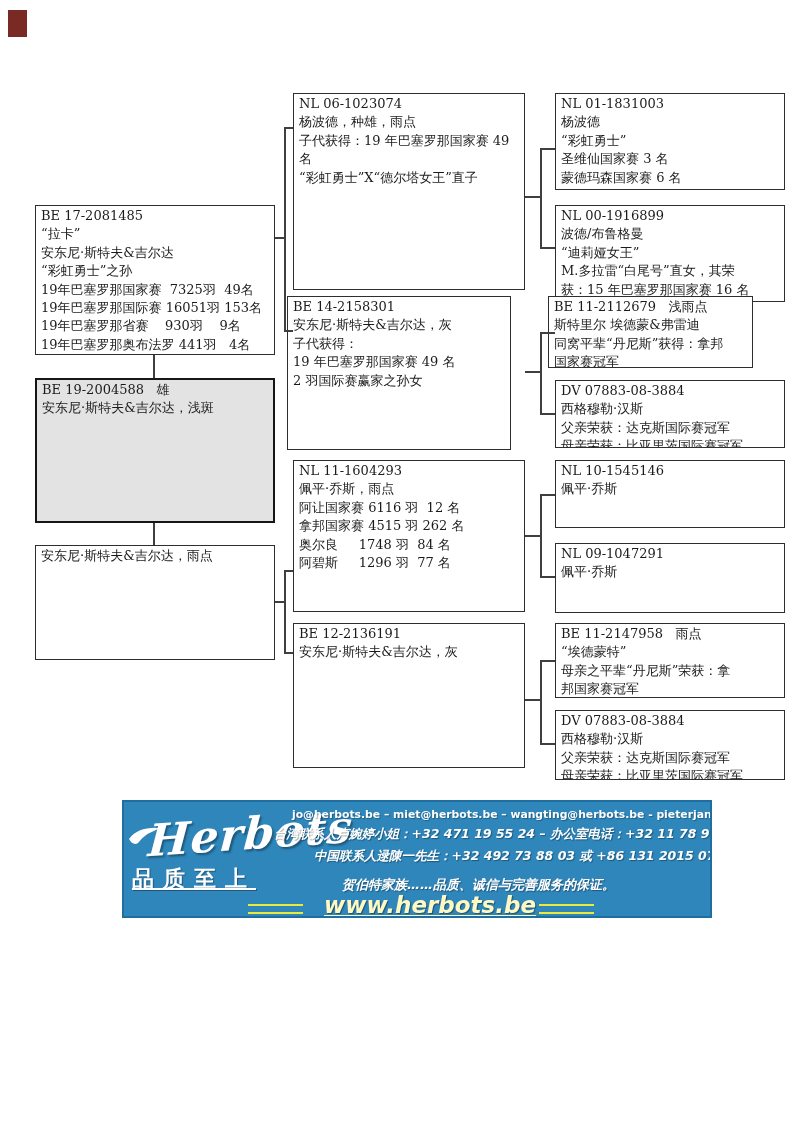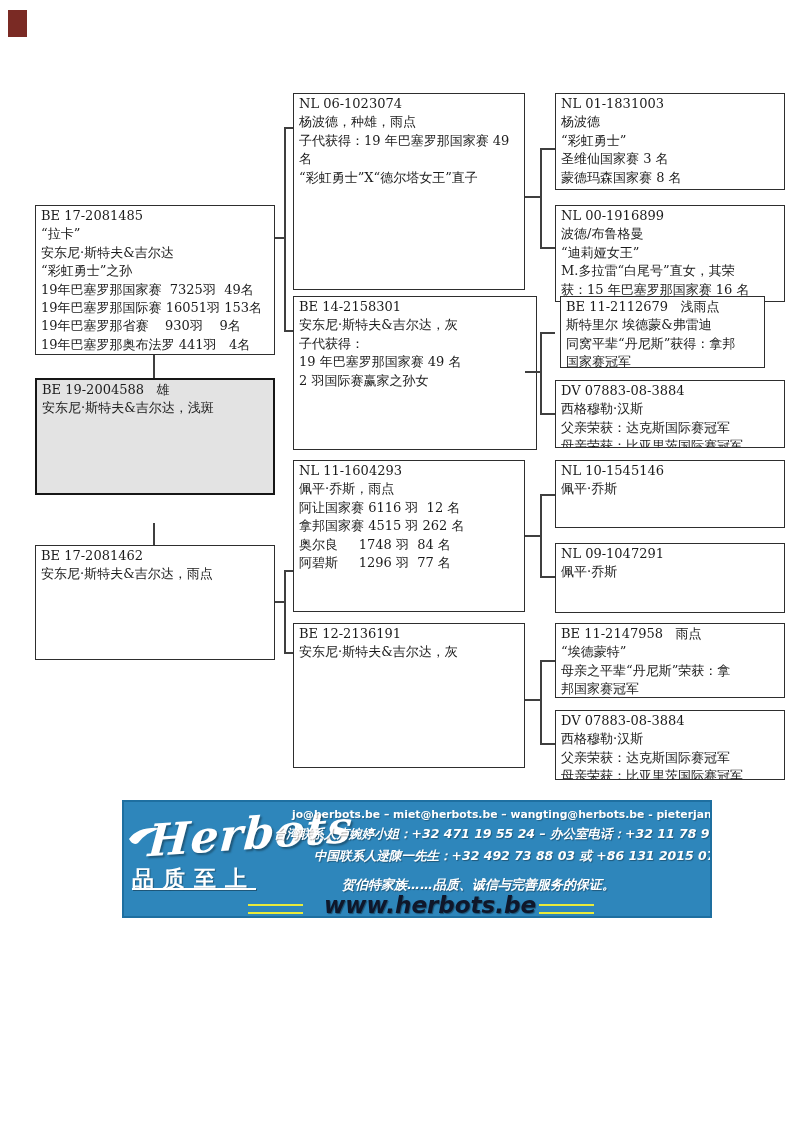--- a/index.html
+++ b/index.html
@@ -36,31 +36,31 @@
   .dash.r{left:415px;top:102px;}
 </style>
 </head>
 <body>
 
 <div id="page">
 
   <div class="corner" style="background: rgb(122, 42, 36);"></div>
 
   <div class="box" style="left:35px;top:205px;width:240px;height:150px"><div class="bline">BE 17-2081485</div><div class="bline">“拉卡”</div><div class="bline">安东尼·斯特夫&amp;吉尔达</div><div class="bline">“彩虹勇士”之孙</div><div class="bline">19年巴塞罗那国家赛  7325羽  49名</div><div class="bline">19年巴塞罗那国际赛 16051羽 153名</div><div class="bline">19年巴塞罗那省赛    930羽    9名</div><div class="bline">19年巴塞罗那奥布法罗 441羽   4名</div></div>
-  <div class="box subject" style="left:35px;top:378px;width:240px;height:117px"><div class="bline">BE 19-2004588   雄</div><div class="bline">安东尼·斯特夫&amp;吉尔达，浅斑</div></div>
-  <div class="box" style="left:35px;top:545px;width:240px;height:115px"><div class="bline">BE 17-2081462</div><div class="bline">安东尼·斯特夫&amp;吉尔达，雨点</div></div>
+  <div class="box subject" style="left:35px;top:378px;width:240px;height:145px"><div class="bline">BE 19-2004588   雄</div><div class="bline">安东尼·斯特夫&amp;吉尔达，浅斑</div></div>
+  <div class="box" style="left:35px;top:545px;width:240px;height:115px"><div class="bline">安东尼·斯特夫&amp;吉尔达，雨点</div></div>
 
   <div class="box" style="left:293px;top:93px;width:232px;height:197px"><div class="bline">NL 06-1023074</div><div class="bline">杨波德，种雄，雨点</div><div class="bline">子代获得：19 年巴塞罗那国家赛 49</div><div class="bline">名</div><div class="bline">“彩虹勇士”X“德尔塔女王”直子</div></div>
-  <div class="box" style="left:293px;top:296px;width:244px;height:154px"><div class="bline">BE 14-2158301</div><div class="bline">安东尼·斯特夫&amp;吉尔达，灰</div><div class="bline">子代获得：</div><div class="bline">19 年巴塞罗那国家赛 49 名</div><div class="bline">2 羽国际赛赢家之孙女</div></div>
+  <div class="box" style="left:287px;top:296px;width:224px;height:154px"><div class="bline">BE 14-2158301</div><div class="bline">安东尼·斯特夫&amp;吉尔达，灰</div><div class="bline">子代获得：</div><div class="bline">19 年巴塞罗那国家赛 49 名</div><div class="bline">2 羽国际赛赢家之孙女</div></div>
   <div class="box" style="left:293px;top:460px;width:232px;height:152px"><div class="bline">NL 11-1604293</div><div class="bline">佩平·乔斯，雨点</div><div class="bline">阿让国家赛 6116 羽  12 名</div><div class="bline">拿邦国家赛 4515 羽 262 名</div><div class="bline">奥尔良     1748 羽  84 名</div><div class="bline">阿碧斯     1296 羽  77 名</div></div>
   <div class="box" style="left:293px;top:623px;width:232px;height:145px"><div class="bline">BE 12-2136191</div><div class="bline">安东尼·斯特夫&amp;吉尔达，灰</div></div>
 
-  <div class="box" style="left:555px;top:93px;width:230px;height:97px"><div class="bline">NL 01-1831003</div><div class="bline">杨波德</div><div class="bline">“彩虹勇士”</div><div class="bline">圣维仙国家赛 3 名</div><div class="bline">蒙德玛森国家赛 8 名</div><div class="bline">圣维仙国家赛 7 名</div></div>
+  <div class="box" style="left:555px;top:93px;width:230px;height:97px"><div class="bline">NL 01-1831003</div><div class="bline">杨波德</div><div class="bline">“彩虹勇士”</div><div class="bline">圣维仙国家赛 3 名</div><div class="bline">蒙德玛森国家赛 6 名</div><div class="bline">圣维仙国家赛 7 名</div></div>
   <div class="box" style="left:555px;top:205px;width:230px;height:97px"><div class="bline">NL 00-1916899</div><div class="bline">波德/布鲁格曼</div><div class="bline">“迪莉娅女王”</div><div class="bline">M.多拉雷“白尾号”直女，其荣</div><div class="bline">获：15 年巴塞罗那国家赛 16 名</div></div>
-  <div class="box" style="left:560px;top:296px;width:205px;height:72px"><div class="bline">BE 11-2112679   浅雨点</div><div class="bline">斯特里尔 埃德蒙&amp;弗雷迪</div><div class="bline">同窝平辈“丹尼斯”获得：拿邦</div><div class="bline">国家赛冠军</div></div>
+  <div class="box" style="left:548px;top:296px;width:205px;height:72px"><div class="bline">BE 11-2112679   浅雨点</div><div class="bline">斯特里尔 埃德蒙&amp;弗雷迪</div><div class="bline">同窝平辈“丹尼斯”获得：拿邦</div><div class="bline">国家赛冠军</div></div>
   <div class="box" style="left:555px;top:380px;width:230px;height:68px"><div class="bline">DV 07883-08-3884</div><div class="bline">西格穆勒·汉斯</div><div class="bline">父亲荣获：达克斯国际赛冠军</div><div class="bline">母亲荣获：比亚里茨国际赛冠军</div></div>
   <div class="box" style="left:555px;top:460px;width:230px;height:68px"><div class="bline">NL 10-1545146</div><div class="bline">佩平·乔斯</div></div>
   <div class="box" style="left:555px;top:543px;width:230px;height:70px"><div class="bline">NL 09-1047291</div><div class="bline">佩平·乔斯</div></div>
   <div class="box" style="left:555px;top:623px;width:230px;height:75px"><div class="bline">BE 11-2147958   雨点</div><div class="bline">“埃德蒙特”</div><div class="bline">母亲之平辈“丹尼斯”荣获：拿</div><div class="bline">邦国家赛冠军</div></div>
   <div class="box" style="left:555px;top:710px;width:230px;height:70px"><div class="bline">DV 07883-08-3884</div><div class="bline">西格穆勒·汉斯</div><div class="bline">父亲荣获：达克斯国际赛冠军</div><div class="bline">母亲荣获：比亚里茨国际赛冠军</div></div>
 
   <div class="v" style="left:153px;top:355px;height:23px"></div>
   <div class="v" style="left:153px;top:523px;height:22px"></div>
 
   <div class="h" style="left:275px;top:237px;width:11px"></div>
@@ -99,17 +99,17 @@
           <path d="M3 15 Q12 2 36 4 Q20 8 12 19 Q7 22 3 15 Z" fill="#ffffff"></path>
         </svg>
     </span>
     <div class="logo">Herbots</div>
     <div class="logo-sub">品质至上</div>
     <div class="emails">jo@herbots.be – miet@herbots.be – wangting@herbots.be - pieterjan@herbots.be</div>
     <div class="cline tw">台湾联系人卢婉婷小姐：+32 471 19 55 24 – 办公室电话：+32 11 78 91 90</div>
     <div class="cline cn">中国联系人逯陳一先生：+32 492 73 88 03 或 +86 131 2015 0755</div>
     <div class="fam">贺伯特家族……品质、诚信与完善服务的保证。</div>
     <div class="dash l"></div>
-    <div class="url" style="color: #0f172a;">www.herbots.be</div>
+    <div class="url" style="color: #fef9c3; text-decoration: underline;">www.herbots.be</div>
     <div class="dash r"></div>
   </div>
 
 </div>
 
 </body></html>

